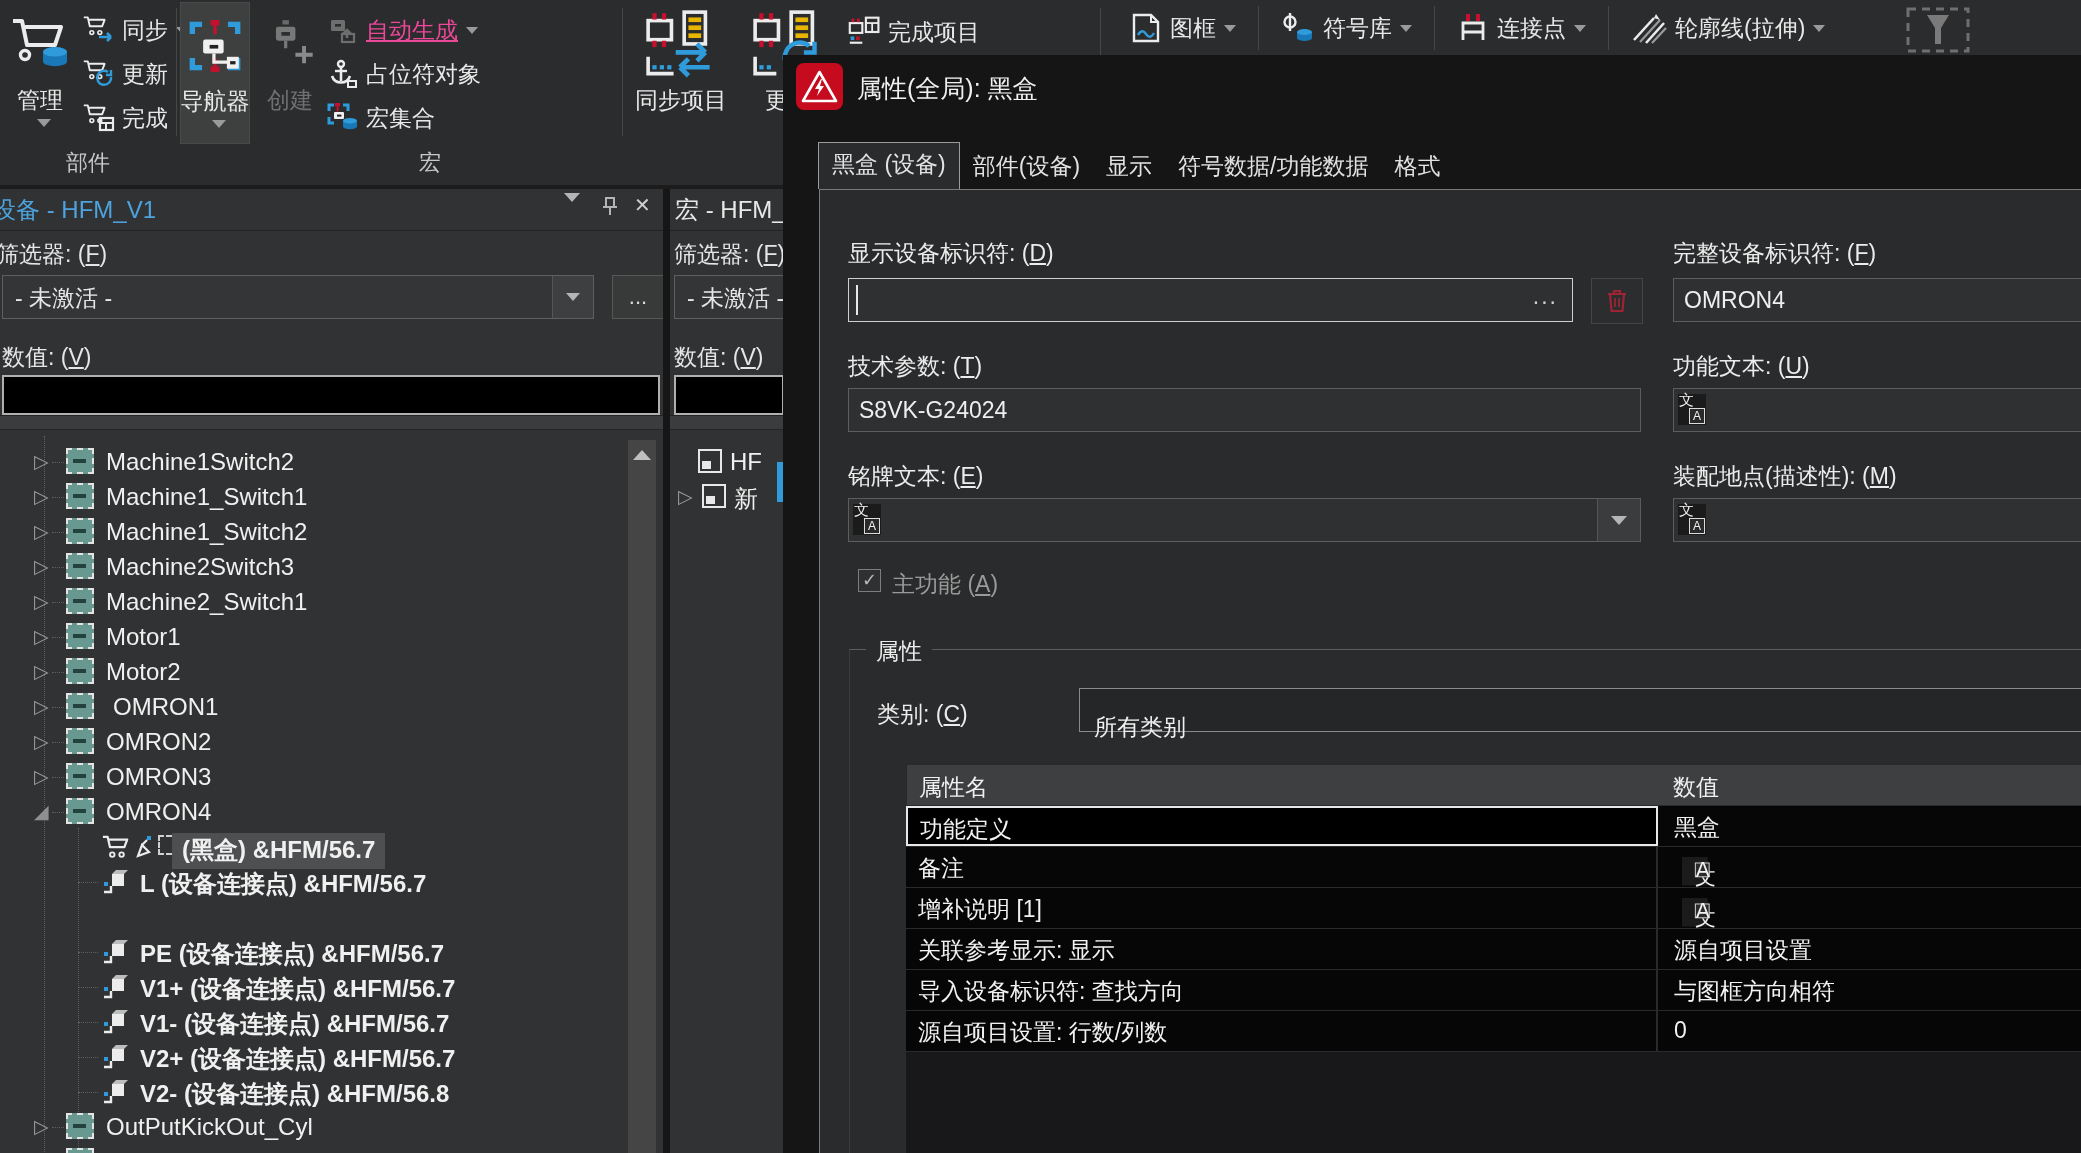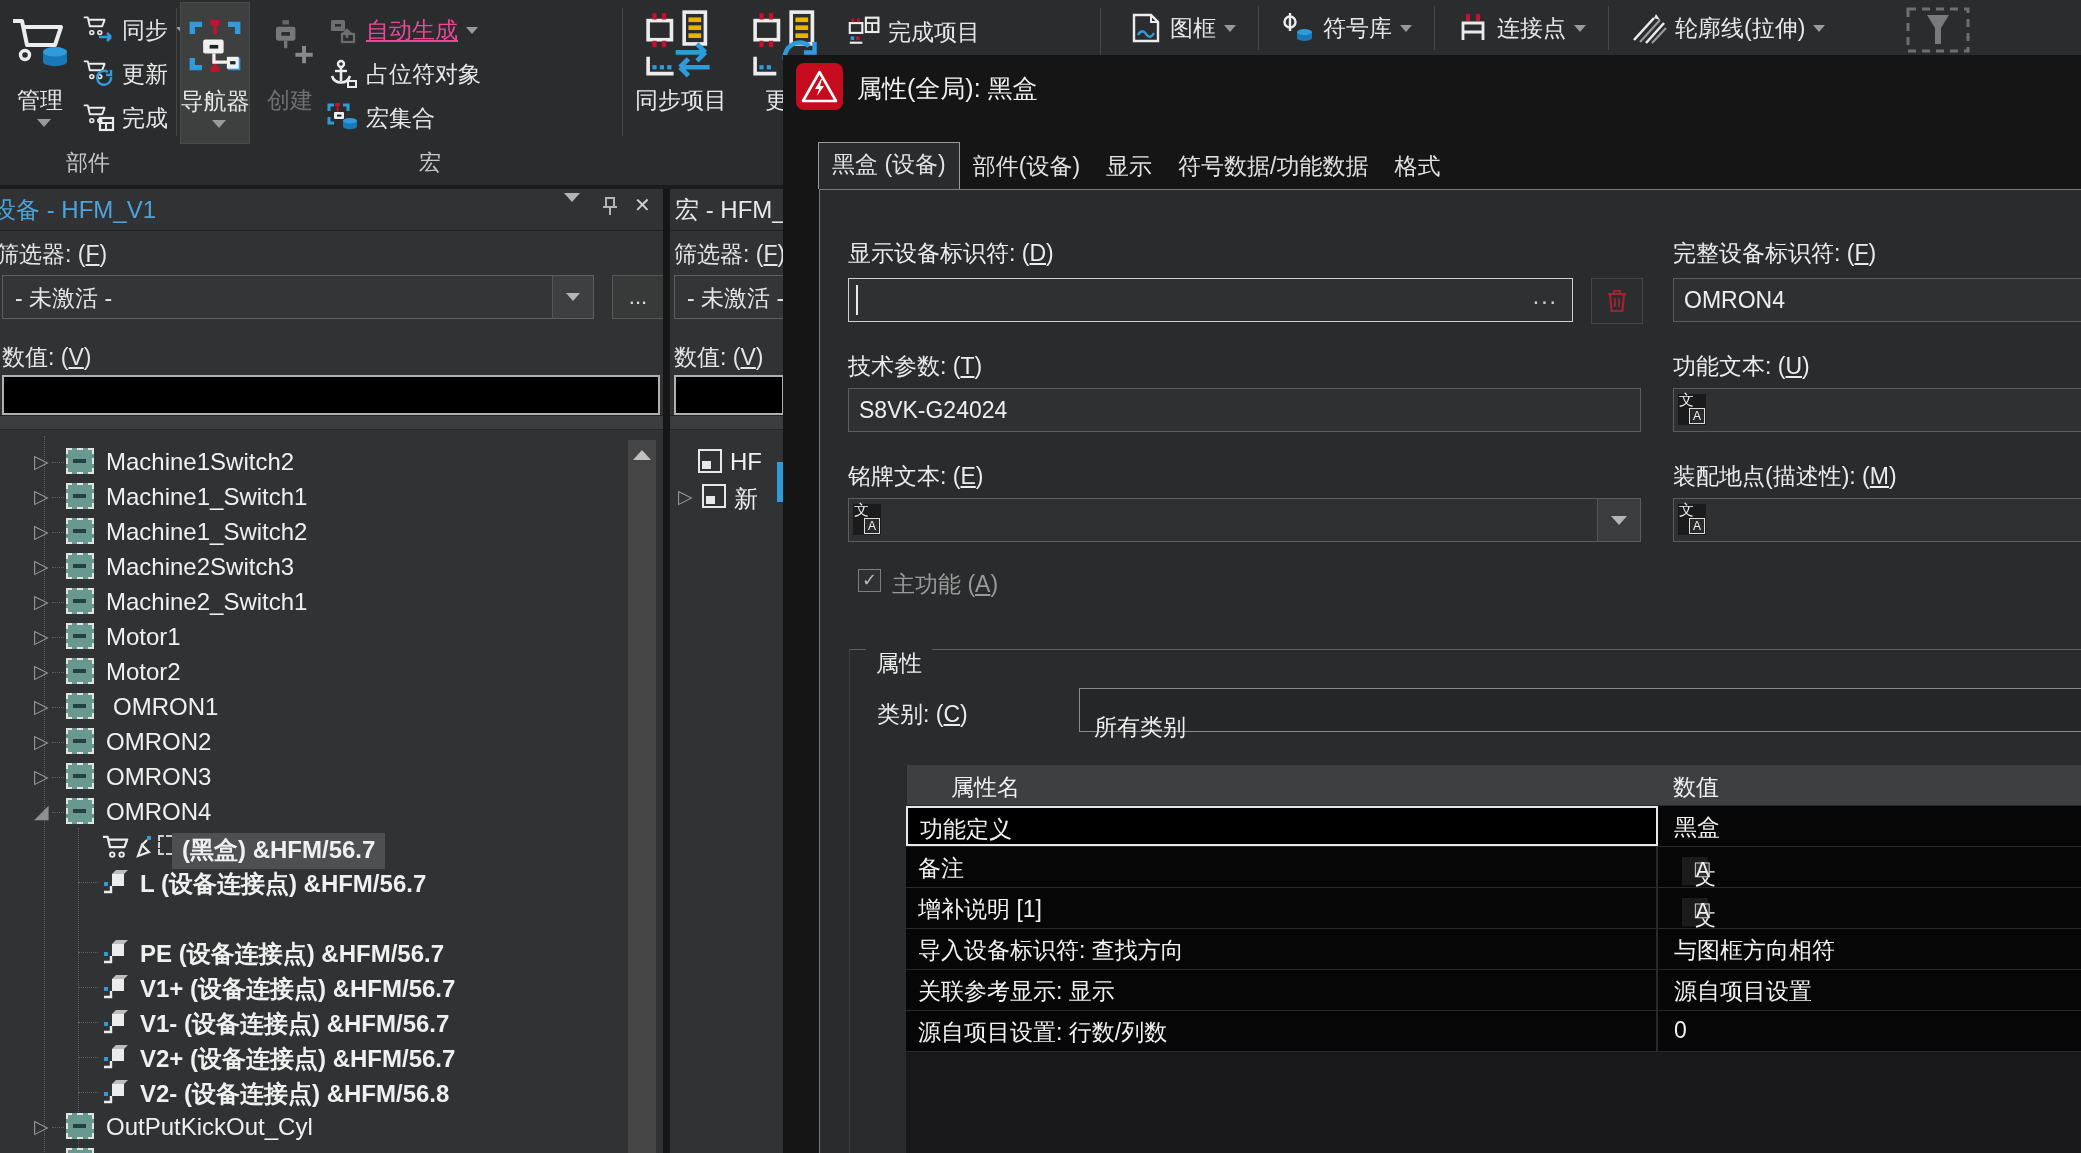--- a/index.html
+++ b/index.html
@@ -643,30 +643,30 @@
         <span class="ml-icon" style="position:absolute;left:4px;top:5px;">
             <span class="zh">文</span>
             <span class="en">A</span>
           </span>
       </div>
 
       <div class="chk" style="left:38px;top:379px;">✓</div>
       <div class="f-label hotkey" style="left:72px;top:379px;color:#9a9a9a;">主功能 (<u>A</u>)</div>
 
       <div class="fieldset-line" style="left:29px;top:459px;width:1233px;height:505px;"></div>
-      <div class="fs-label" style="left:46px;top:458px;">属性</div>
+      <div class="fs-label" style="left:46px;top:446px;">属性</div>
 
       <div class="f-label hotkey" style="left:57px;top:509px;">类别: (<u>C</u>)</div>
       <div class="f-input" style="left:259px;top:498px;width:1003px;background:#252627;border-color:#8a8a8a;">
         <span class="val" style="left:14px;margin-top:15px;">所有类别</span>
       </div>
 
       <div id="prop-table">
           <div class="tbl-header">
-  <span style="left:12px;margin-left:32px;">属性名</span>
+  <span style="left:12px;">属性名</span>
   <span style="left:766px;">数值</span>
 </div>
           <div class="tbl-row selected">
     <span class="c1">
               <span>功能定义</span>
             </span>
     <span class="c2">
               <span>黑盒</span>
             </span>
   </div>
@@ -691,32 +691,32 @@
               <span style="position:absolute;left:8px;top:4px;">
                 <span class="ml-icon" style="transform:scale(0.92);transform-origin:left top;">
                   <span class="zh">文</span>
                   <span class="en">A</span>
                 </span>
               </span>
             </span>
   </div>
           <div class="tbl-row">
     <span class="c1">
+              <span>关联参考显示: 显示</span>
+            </span>
+    <span class="c2">
+              <span>源自项目设置</span>
+            </span>
+  </div>
+          <div class="tbl-row">
+    <span class="c1">
               <span>导入设备标识符: 查找方向</span>
             </span>
     <span class="c2">
               <span>与图框方向相符</span>
-            </span>
-  </div>
-          <div class="tbl-row">
-    <span class="c1">
-              <span>关联参考显示: 显示</span>
-            </span>
-    <span class="c2">
-              <span>源自项目设置</span>
             </span>
   </div>
           <div class="tbl-row">
     <span class="c1">
               <span>源自项目设置: 行数/列数</span>
             </span>
     <span class="c2">
               <span>0</span>
             </span>
   </div>

